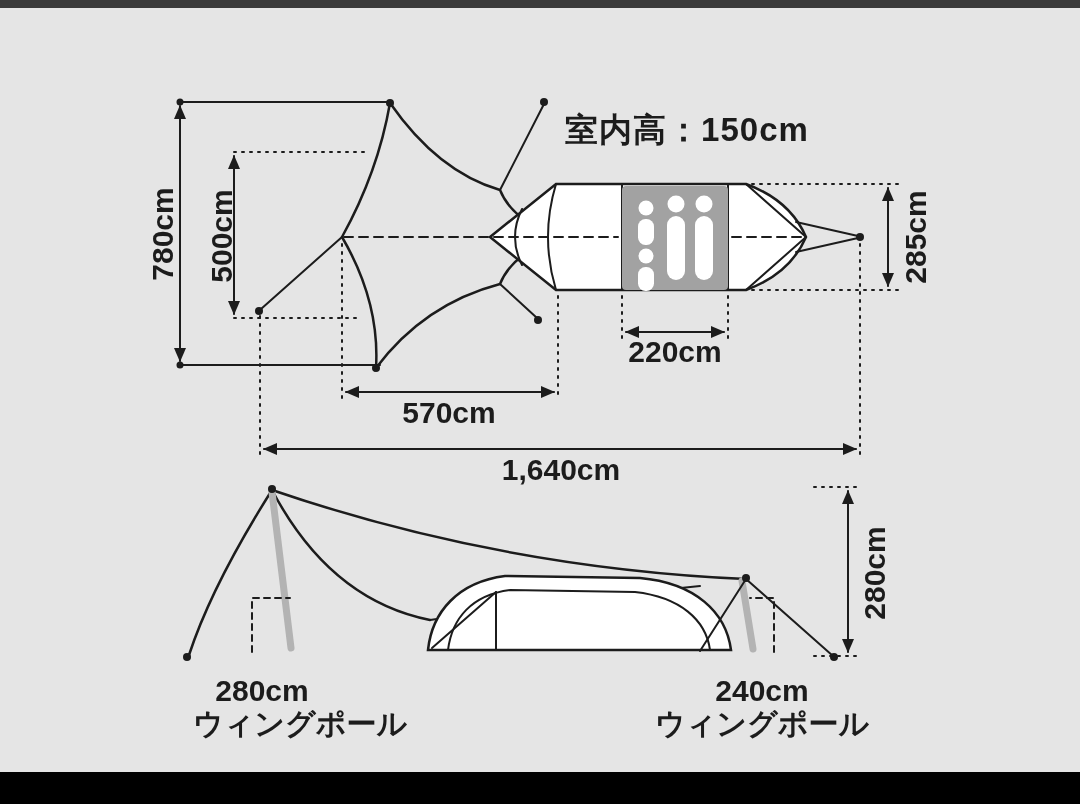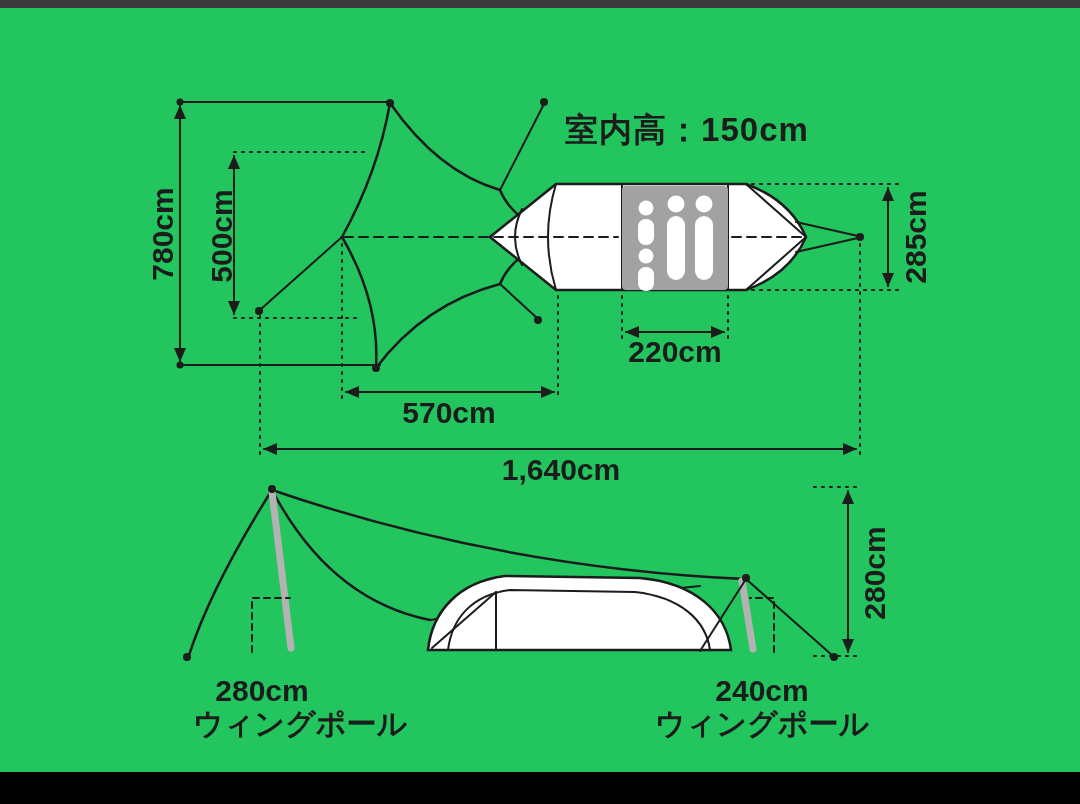--- a/index.html
+++ b/index.html
@@ -1,18 +1,18 @@
 <!DOCTYPE html>
 <html><head>
 <meta charset="utf-8">
 <style>
   html,body { margin:0; padding:0; background:#ffffff; }
   .stage {
     position:relative; width:1080px; height:804px;
-    background:#22c55e; overflow:hidden;
+    background:#e5e5e5; overflow:hidden;
     font-family:"Liberation Sans","DejaVu Sans",sans-serif;
   }
   .stage svg { position:absolute; left:0; top:0; }
   text {
     font-family:"Liberation Sans","DejaVu Sans",sans-serif;
     font-weight:bold; fill:#1c1c1c;
   }
   .dim-label { font-size:30px; }
   .big-label { font-size:33px; letter-spacing:1px; }
   .pole-label { font-size:30px; }

